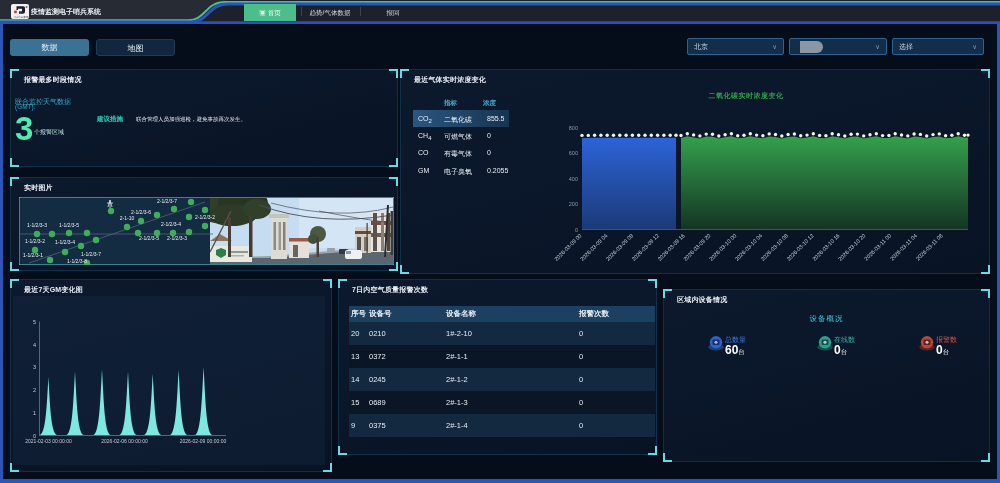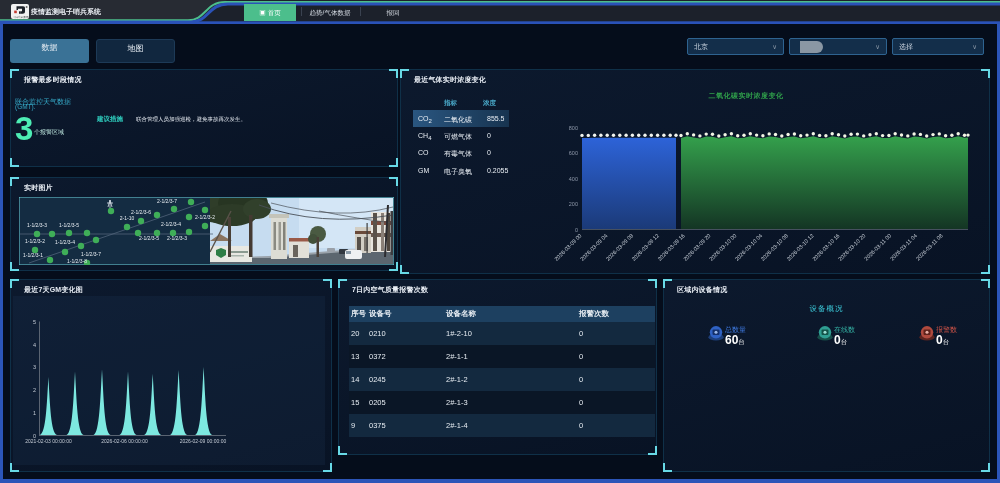--- a/index.html
+++ b/index.html
@@ -12,21 +12,21 @@
   #logo { position:absolute; left:11px; top:3.5px; width:18px; height:15px; background:#f1f1f1; border-radius:2px; }
   #hdr-title { position:absolute; left:31px; top:4px; font-size:7px; color:#e8ecf2; font-weight:bold; letter-spacing:0px; line-height:15px;}
   #tabs { position:absolute; left:226px; top:0; right:0; height:21px; }
   .tab { position:absolute; top:4px; height:17px; line-height:17px; text-align:center; color:#d4dae2; font-size:6.5px; }
   .tab.active { background:#4cbe8c; color:#fff; }
   .tabsep { position:absolute; top:7px; width:1px; height:9px; background:#3a4250; }
   
   #content { position:absolute; left:0; top:21px; width:1000px; height:462px;
     background:#050d1b; border-left:3px solid #2c55b8; border-right:3px solid #2c55b8;
     border-top:3px solid #2c55b8; border-bottom:4px solid #2c55b8; }
-  .btn { position:absolute; height:24px; line-height:17px; text-align:center; font-size:8px;
+  .btn { position:absolute; height:17px; line-height:17px; text-align:center; font-size:8px;
     color:#e8eef4; border-radius:3px; }
   #btn1 { left:7px; top:15px; width:79px; background:#3a7296; }
   #btn2 { left:93px; top:15px; width:79px; background:#11273f; border:1px solid #1d3a57; }
   .sel { position:absolute; top:14px; height:17px; background:#132e4a; border:1px solid #2e6390;
     border-radius:2px; color:#cfd8e3; font-size:7px; line-height:15px; }
   .sel .chev { position:absolute; right:6px; top:0px; color:#8a97a6; font-size:6.5px; }
   #sel1 { left:684px; width:97px; }
   #sel2 { left:786px; width:98px; }
   #sel2 .pill { position:absolute; left:10px; top:1.5px; width:23px; height:12px; background:#8a97a4; border-radius:0 8px 8px 0; }
   #sel3 { left:889px; width:92px; }
@@ -37,21 +37,21 @@
   .cnr { position:absolute; width:9px; height:9px; }
   .cnr.tl { left:-1px; top:-1px; border-left:2px solid #68d9e6; border-top:2px solid #68d9e6; }
   .cnr.tr { right:-1px; top:-1px; border-right:2px solid #68d9e6; border-top:2px solid #68d9e6; }
   .cnr.bl { left:-1px; bottom:-1px; border-left:2px solid #68d9e6; border-bottom:2px solid #68d9e6; }
   .cnr.br { right:-1px; bottom:-1px; border-right:2px solid #68d9e6; border-bottom:2px solid #68d9e6; }
   #pA { left:7px; top:45px; width:388px; height:98px; }
   #pB { left:7px; top:153px; width:388px; height:94px; }
   #pC { left:397px; top:45px; width:590px; height:205px; }
   #pD { left:7px; top:255px; width:322px; height:193px; }
   #pE { left:335px; top:255px; width:319px; height:176px; }
-  #pF { left:660px; top:255px; width:327px; height:193px;padding-left:29px; }
+  #pF { left:660px; top:265px; width:327px; height:173px;padding-left:29px; }
   
   .teal { color:#2fd0c0; }
   #pA .l1, #pA .l2 { color:#36aac8; }
   #pA .l1 { position:absolute; left:4px; top:27px; font-size:7px; white-space:nowrap; }
   #pA .l2 { position:absolute; left:4px; top:33px; font-size:6.5px; }
   #pA .big { position:absolute; left:4px; top:40px; font-size:33px; font-weight:bold; color:#4dedb4; }
   #pA .biglbl { position:absolute; left:23px; top:58px; font-size:6px; color:#bfe8e0; white-space:nowrap;}
   #pA .sg1 { position:absolute; left:86px; top:44.5px; font-size:6.5px; font-weight:bold; }
   #pA .sg2 { position:absolute; left:125px; top:45.5px; font-size:5.5px; color:#e6ebf2; white-space:nowrap; }
   
@@ -399,21 +399,21 @@
               <td>0</td>
             </tr>
         <tr class="a">
               <td style="padding-left:2px;">14</td>
               <td>0245</td>
               <td>2#-1-2</td>
               <td>0</td>
             </tr>
         <tr class="b">
               <td style="padding-left:2px;margin-left:47px;">15</td>
-              <td>0205</td>
+              <td>0689</td>
               <td>2#-1-3</td>
               <td>0</td>
             </tr>
         <tr class="a">
               <td style="padding-left:2px;">9</td>
               <td>0375</td>
               <td>2#-1-4</td>
               <td>0</td>
             </tr>
       </tbody>

